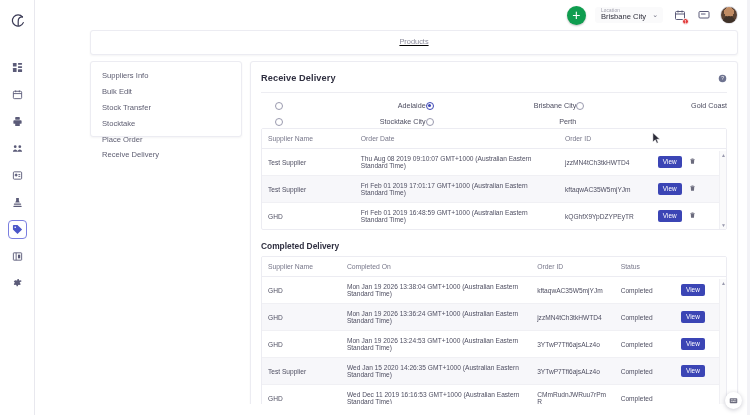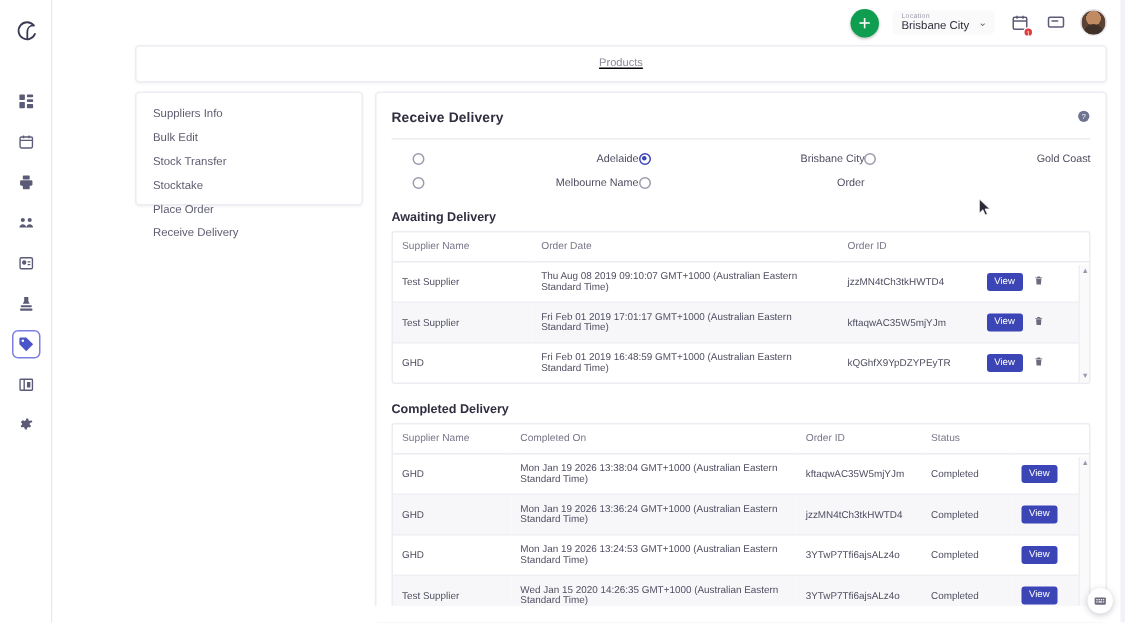--- a/index.html
+++ b/index.html
@@ -325,29 +325,28 @@
           <label class="radio on">
             <span class="dot"></span>
             <span>Brisbane City</span>
           </label>
           <label class="radio">
             <span class="dot"></span>
             <span>Gold Coast</span>
           </label>
           <label class="radio">
             <span class="dot"></span>
-            <span>Melbourne Name</span>
+            <span>Stocktake City</span>
           </label>
           <label class="radio">
             <span class="dot"></span>
-            <span>Order</span>
+            <span>Perth</span>
           </label>
         </div>
 
-        <div class="sec-title">Awaiting Delivery</div>
         <div class="tbl-box">
           <table>
             <thead>
               <tr>
                 <th class="c-sup">Supplier Name</th>
                 <th class="c-date">Order Date</th>
                 <th class="c-oid">Order ID</th>
                 <th class="c-act"></th>
               </tr>
             </thead>

